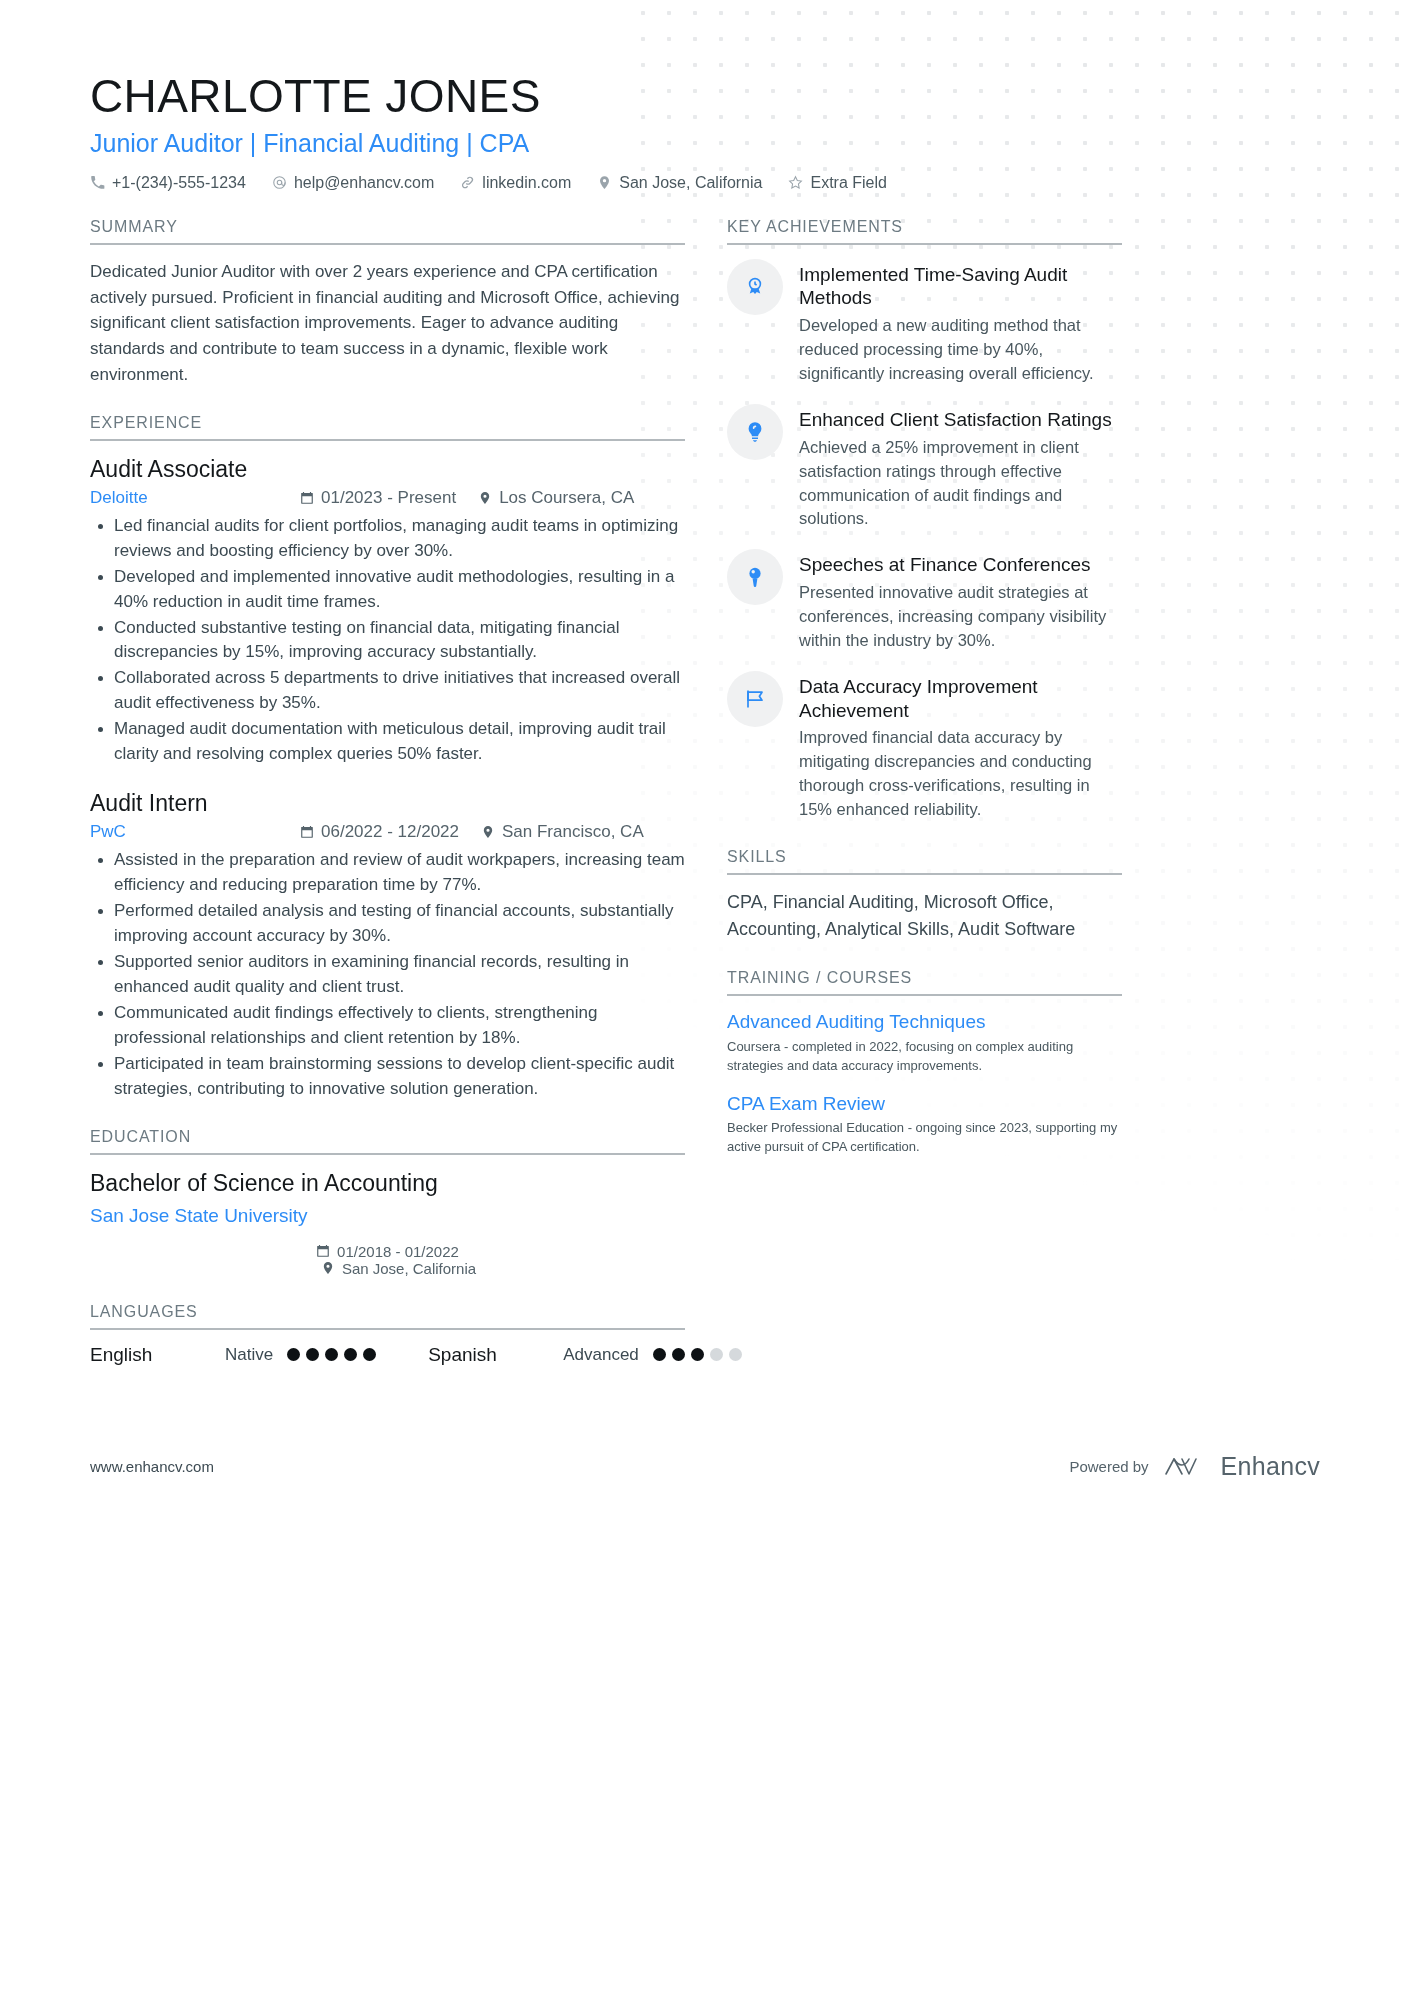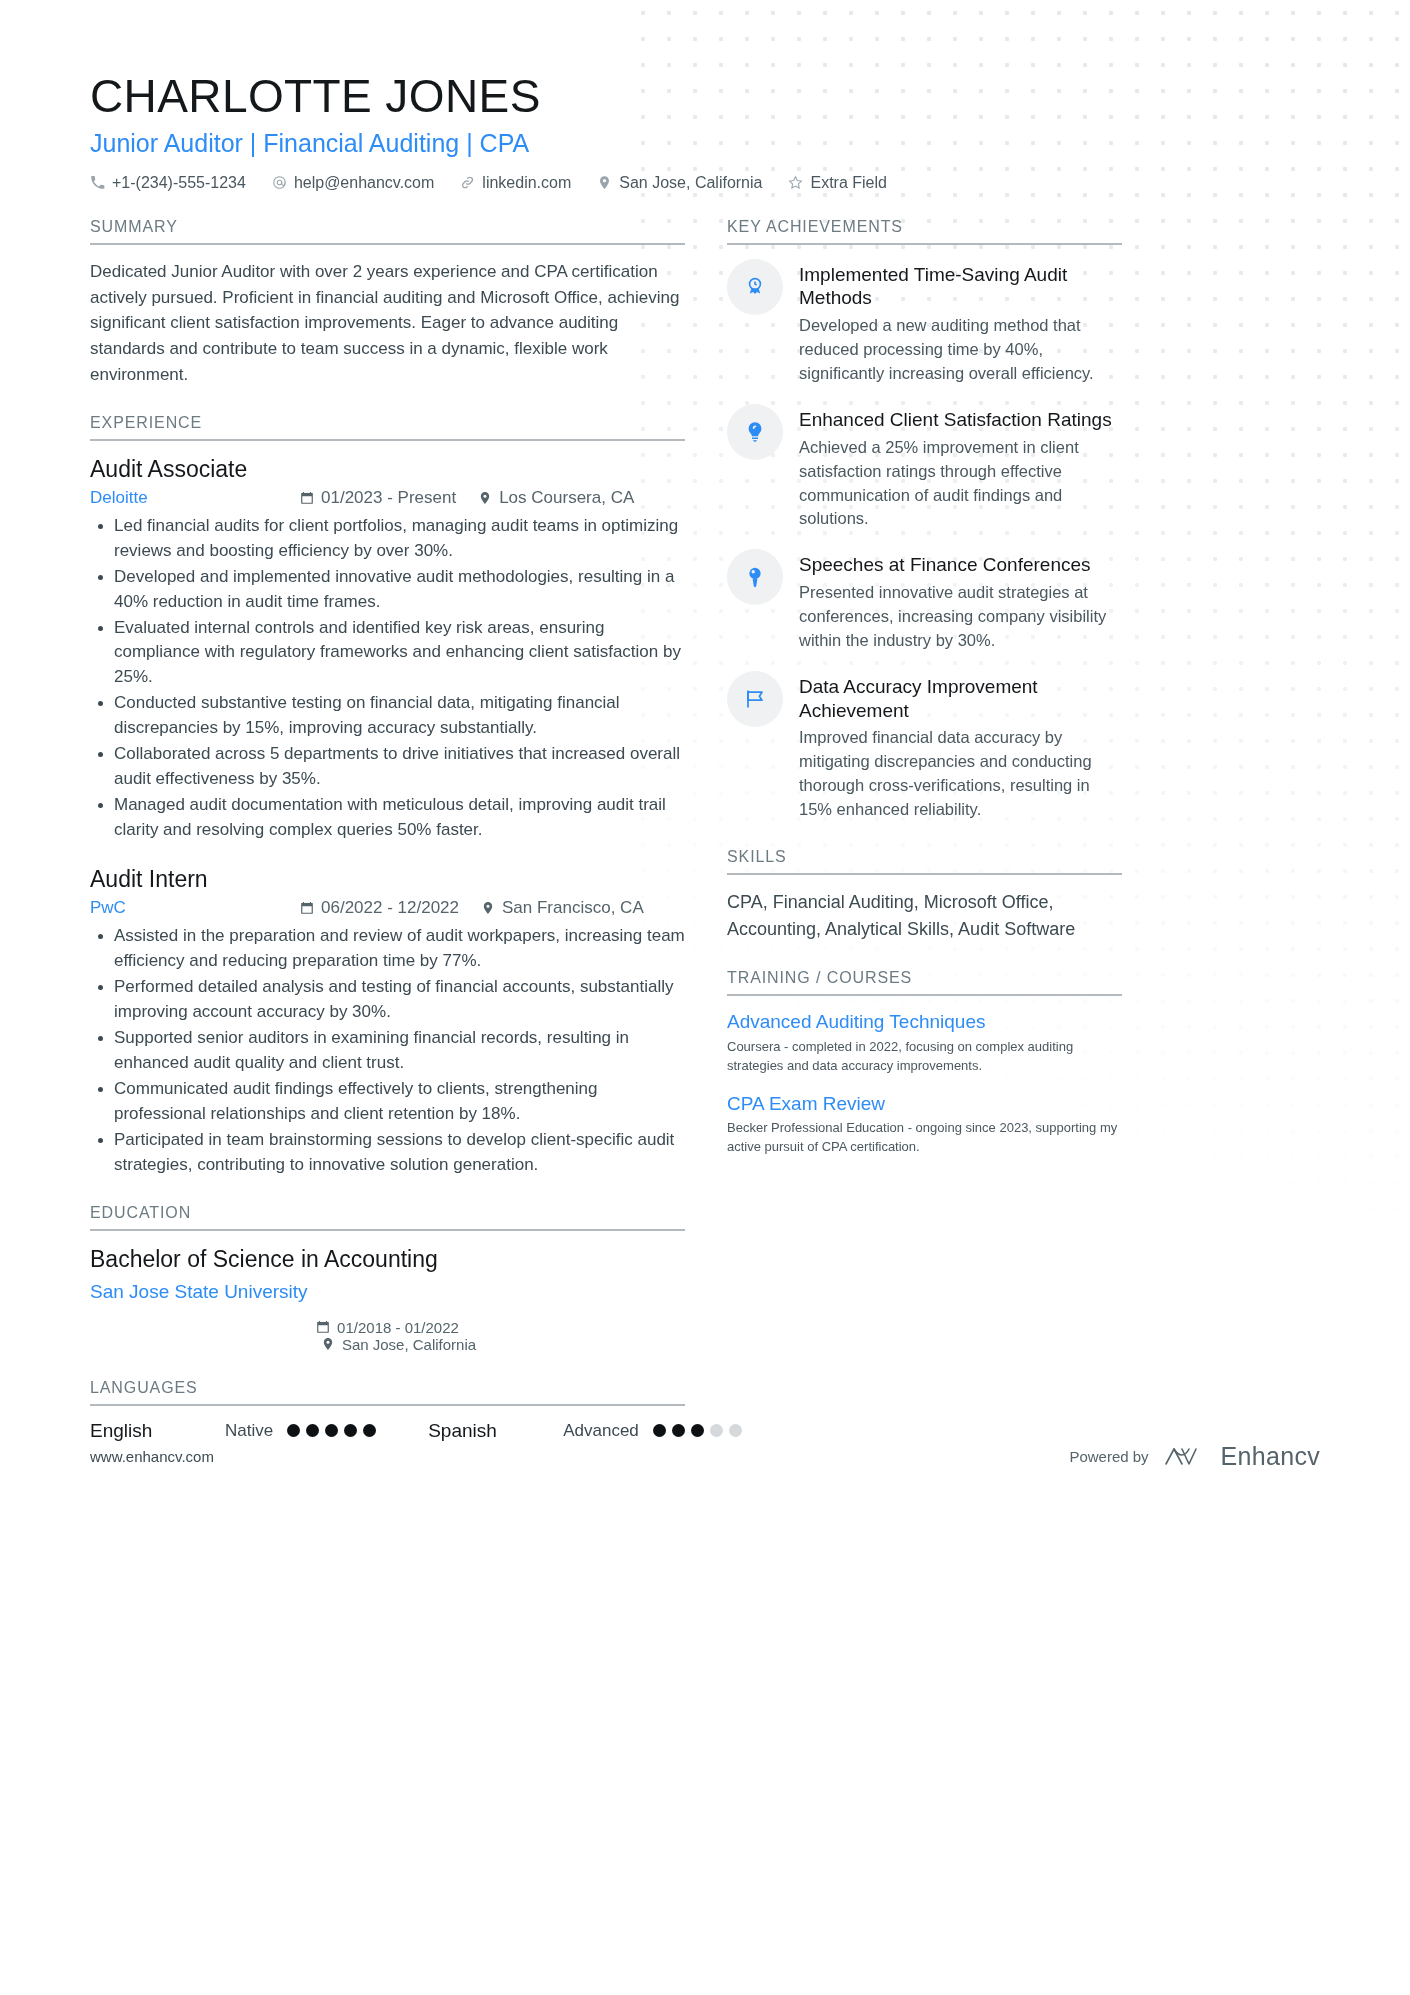--- a/index.html
+++ b/index.html
@@ -263,21 +263,21 @@
     line-height: 1.45;
     color: #4a585f;
     margin: 0;
   }
 
   
   .footer {
     position: absolute;
     left: 90px;
     right: 90px;
-    bottom: 76px;
+    bottom: 66px;
     display: flex;
     align-items: center;
     justify-content: space-between;
     z-index: 3;
   }
   .footer-url {
     font-size: 15px;
     color: #3c4a52;
   }
   .footer-brand {
@@ -388,21 +388,20 @@
                   <svg width="14" height="14" viewBox="0 0 24 24" fill="currentColor">
                       <path d="M12 1.8c-4 0-7.2 3.2-7.2 7.2 0 5.4 7.2 13.2 7.2 13.2s7.2-7.8 7.2-13.2c0-4-3.2-7.2-7.2-7.2zm0 9.9a2.7 2.7 0 1 1 0-5.4 2.7 2.7 0 0 1 0 5.4z"></path>
                     </svg>
                 </span>
                 <span>Los Coursera, CA</span>
               </span>
             </div>
             <ul class="bullets">
               <li>Led financial audits for client portfolios, managing audit teams in optimizing reviews and boosting efficiency by over 30%.</li>
               <li>Developed and implemented innovative audit methodologies, resulting in a 40% reduction in audit time frames.</li>
-              <li>Evaluated internal controls and identified key risk areas, ensuring compliance with regulatory frameworks and enhancing client satisfaction by 25%.</li>
               <li>Conducted substantive testing on financial data, mitigating financial discrepancies by 15%, improving accuracy substantially.</li>
               <li>Collaborated across 5 departments to drive initiatives that increased overall audit effectiveness by 35%.</li>
               <li>Managed audit documentation with meticulous detail, improving audit trail clarity and resolving complex queries 50% faster.</li>
             </ul>
           </div>
 
           <div class="entry">
             <div class="entry-title">Audit Intern</div>
             <div class="entry-meta">
               <span class="entry-org">PwC</span>

